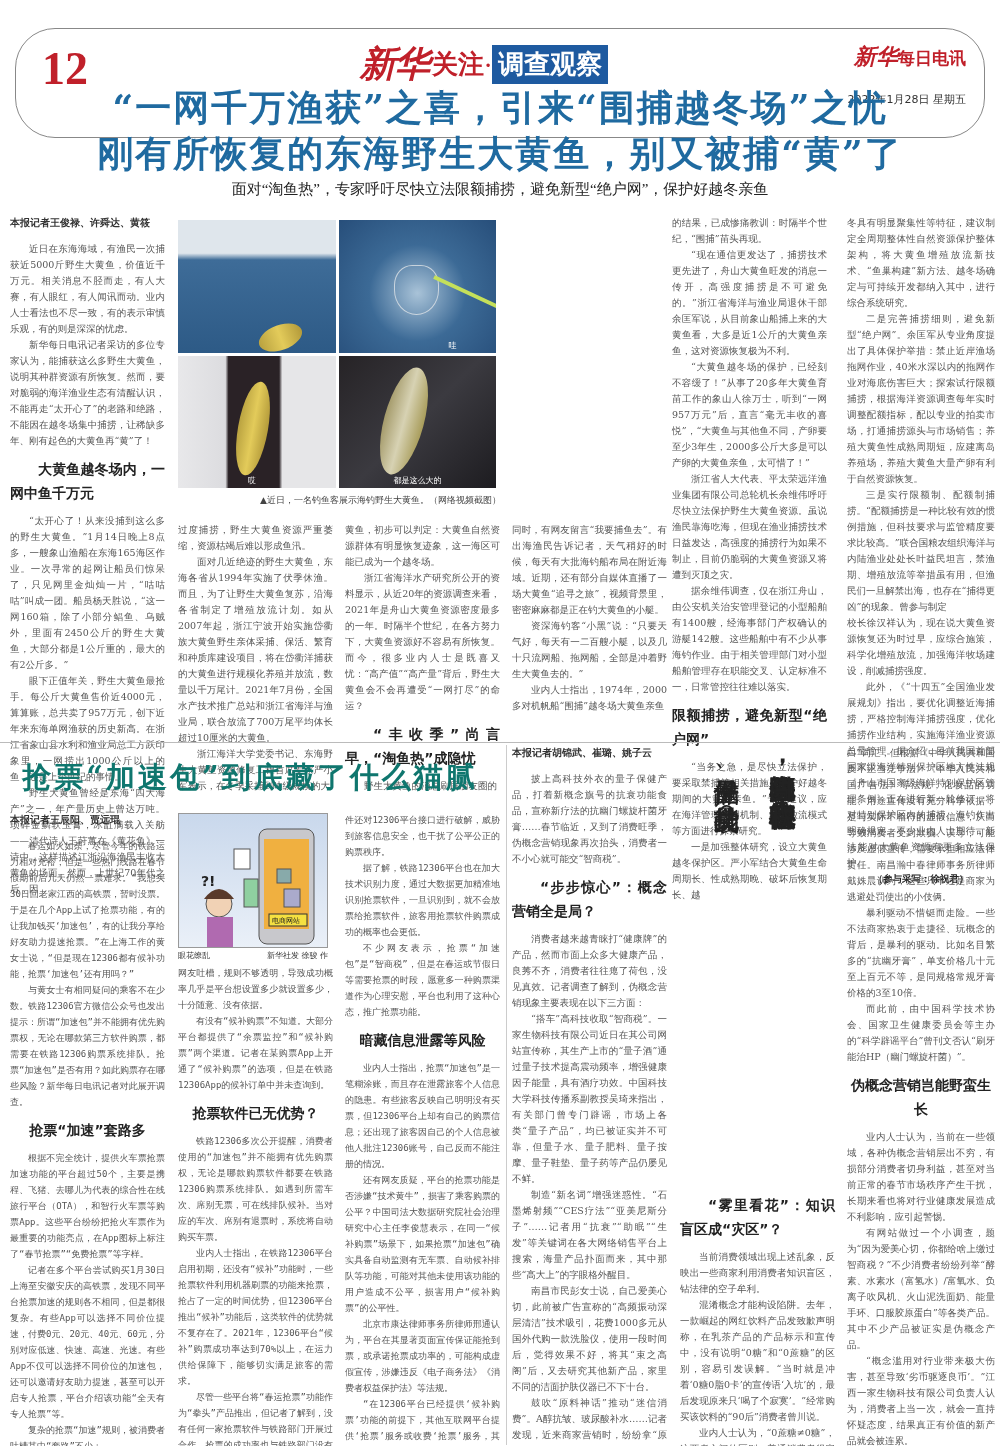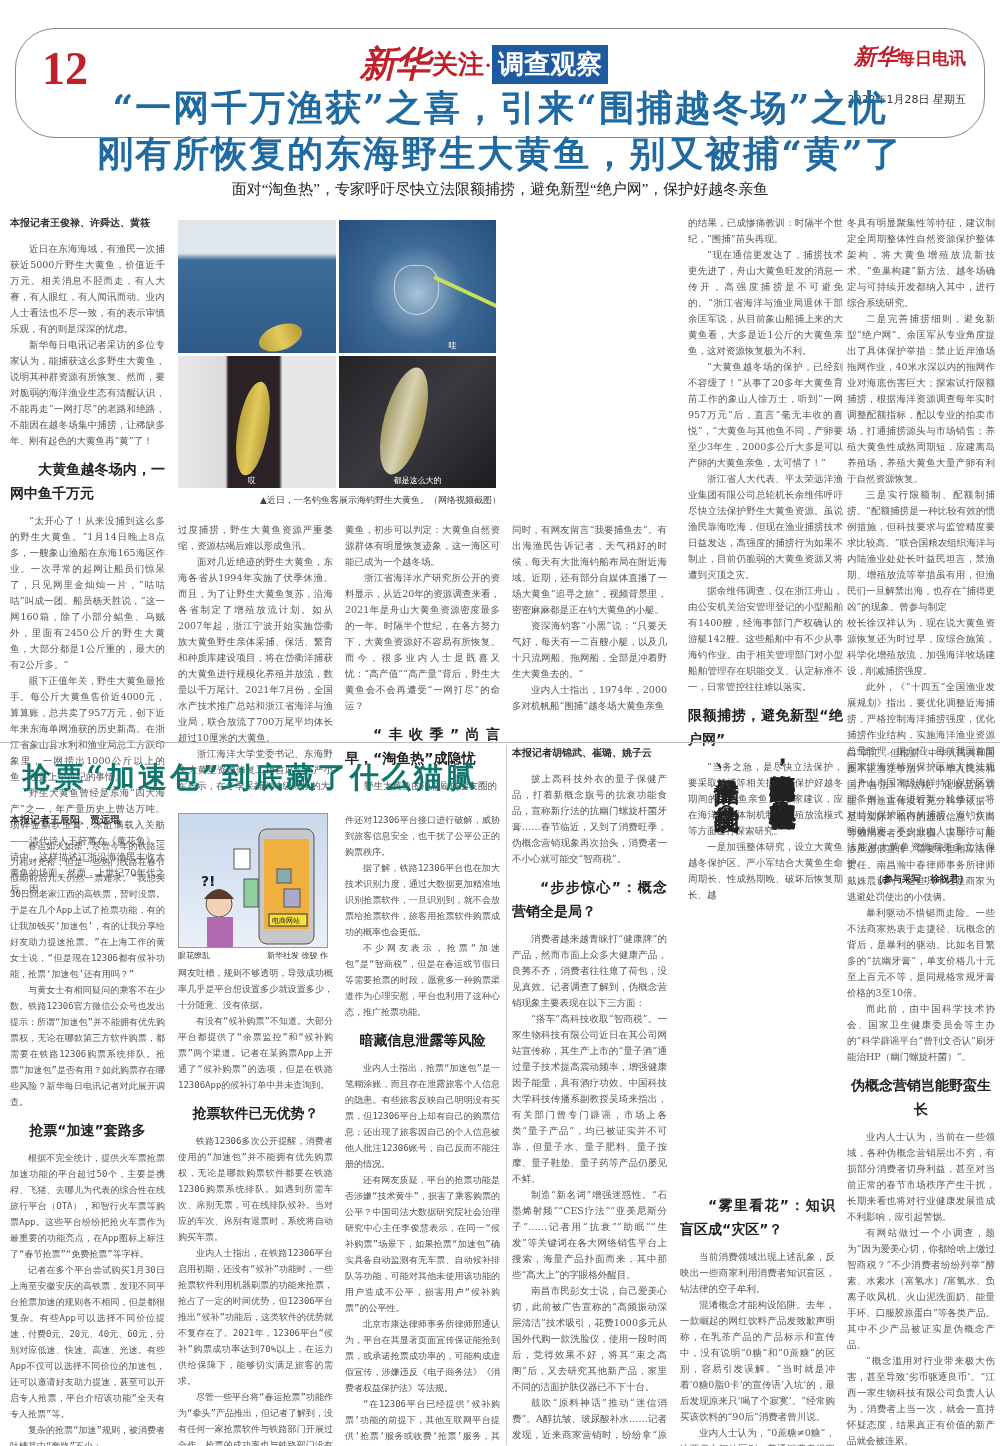--- a/index.html
+++ b/index.html
@@ -55,21 +55,21 @@
   <div class="d">2022年1月28日  星期五</div>
 </div>
 
 <div class="h1" style="top:84px">“一网千万渔获”之喜，引来“围捕越冬场”之忧</div>
 <div class="h1" style="top:130px">刚有所恢复的东海野生大黄鱼，别又被捕“黄”了</div>
 <div class="sub">面对“淘鱼热”，专家呼吁尽快立法限额捕捞，避免新型“绝户网”，保护好越冬亲鱼</div>
 
 <div class="col" style="left:10px;top:215px;width:155px">
   <p class="byline">本报记者王俊禄、许舜达、黄筱</p>
   <p>近日在东海海域，有渔民一次捕获近5000斤野生大黄鱼，价值近千万元。相关消息不胫而走，有人大赛，有人眼红，有人闻讯而动。业内人士看法也不尽一致，有的表示审慎乐观，有的则是深深的忧虑。</p>
-  <p>新华每日电讯记者采访的多位专家认为，能捕获这么多野生大黄鱼，说明其种群资源有所恢复。然而，要对脆弱的海洋渔业生态有清醒认识，不能再走“一网打尽”的老路和绝路，不能因在越冬场集中捕捞，让稀缺多年、刚有起色的大黄鱼再“黄”了！</p>
+  <p>新华每日电讯记者采访的多位专家认为，能捕获这么多野生大黄鱼，说明其种群资源有所恢复。然而，要对脆弱的海洋渔业生态有清醒认识，不能再走“太开心了”的老路和绝路，不能因在越冬场集中捕捞，让稀缺多年、刚有起色的大黄鱼再“黄”了！</p>
   <div class="sh">大黄鱼越冬场内，一网中鱼千万元</div>
   <p>“太开心了！从来没捕到这么多的野生大黄鱼。”1月14日晚上8点多，一艘象山渔船在东海165海区作业。一次寻常的起网让船员们惊呆了，只见网里金灿灿一片，“咕咕咕”叫成一团。船员杨天胜说，“这一网160箱，除了小部分鲳鱼、乌贼外，里面有2450公斤的野生大黄鱼，大部分都是1公斤重的，最大的有2公斤多。”</p>
   <p>眼下正值年关，野生大黄鱼最抢手。每公斤大黄鱼售价近4000元，算算账，总共卖了957万元，创下近年来东海单网渔获的历史新高。在浙江省象山县水利和渔业局总工方跃印象里，一网捞出1000公斤以上的鱼，还是上个世纪的事情。</p>
   <p>野生大黄鱼曾经是东海“四大海产”之一，年产量历史上曾达万吨。琐碎金鳞软玉膏，冰缸满载入关舫——清代诗人王莳蕙在《黄花鱼》一诗中，这样描述江浙沿海渔民丰收大黄鱼的场面。然而，上世纪70年代之后，因</p>
 </div>
 
 <div class="photos">
   <div class="ph ph1">
     <div class="fish" style="left:80px;top:105px;width:45px;height:25px;transform:rotate(-20deg)"></div>
   </div>
@@ -101,21 +101,21 @@
   <div class="sh">“丰收季”尚言早，“淘鱼热”成隐忧</div>
   <p>野生大黄鱼的消息刷屏朋友圈的</p>
 </div>
 
 <div class="col" style="left:512px;top:522px;width:155px">
   <p style="text-indent:0">同时，有网友留言“我要捕鱼去”。有出海渔民告诉记者，天气稍好的时候，每天有大批海钓船布局在附近海域。近期，还有部分自媒体直播了一场大黄鱼“追寻之旅”，视频背景里，密密麻麻都是正在钓大黄鱼的小艇。</p>
   <p>资深海钓客“小黑”说：“只要天气好，每天有一二百艘小艇，以及几十只流网船、拖网船，全部是冲着野生大黄鱼去的。”</p>
   <p>业内人士指出，1974年，2000多对机帆船“围捕”越冬场大黄鱼亲鱼</p>
 </div>
 
-<div class="col" style="left:688px;top:215px;width:155px">
+<div class="col" style="left:672px;top:215px;width:155px">
   <p style="text-indent:0">的结果，已成惨痛教训：时隔半个世纪，“围捕”苗头再现。</p>
   <p>“现在通信更发达了，捕捞技术更先进了，舟山大黄鱼旺发的消息一传开，高强度捕捞是不可避免的。”浙江省海洋与渔业局退休干部余匡军说，从目前象山船捕上来的大黄鱼看，大多是近1公斤的大黄鱼亲鱼，这对资源恢复极为不利。</p>
   <p>“大黄鱼越冬场的保护，已经刻不容缓了！”从事了20多年大黄鱼育苗工作的象山人徐万士，听到“一网957万元”后，直言“毫无丰收的喜悦”，“大黄鱼与其他鱼不同，产卵要至少3年生，2000多公斤大多是可以产卵的大黄鱼亲鱼，太可惜了！”</p>
   <p>浙江省人大代表、平太荣远洋渔业集团有限公司总轮机长余维伟呼吁尽快立法保护野生大黄鱼资源。虽说渔民靠海吃海，但现在渔业捕捞技术日益发达，高强度的捕捞行为如果不制止，目前仍脆弱的大黄鱼资源又将遭到灭顶之灾。</p>
   <p>据余维伟调查，仅在浙江舟山，由公安机关治安管理登记的小型船舶有1400艘，经海事部门产权确认的游艇142艘。这些船舶中有不少从事海钓作业。由于相关管理部门对小型船舶管理存在职能交叉、认定标准不一，日常管控往往难以落实。</p>
   <div class="sh" style="text-indent:0">限额捕捞，避免新型“绝户网”</div>
   <p>“当务之急，是尽快立法保护，要采取禁捕等相关措施，保护好越冬期间的大黄鱼亲鱼。”专家建议，应在海洋管理体制机制、增殖放流模式等方面进行探索研究。</p>
   <p>一是加强整体研究，设立大黄鱼越冬保护区。严小军结合大黄鱼生命周期长、性成熟期晚、破坏后恢复期长、越</p>
 </div>
 

